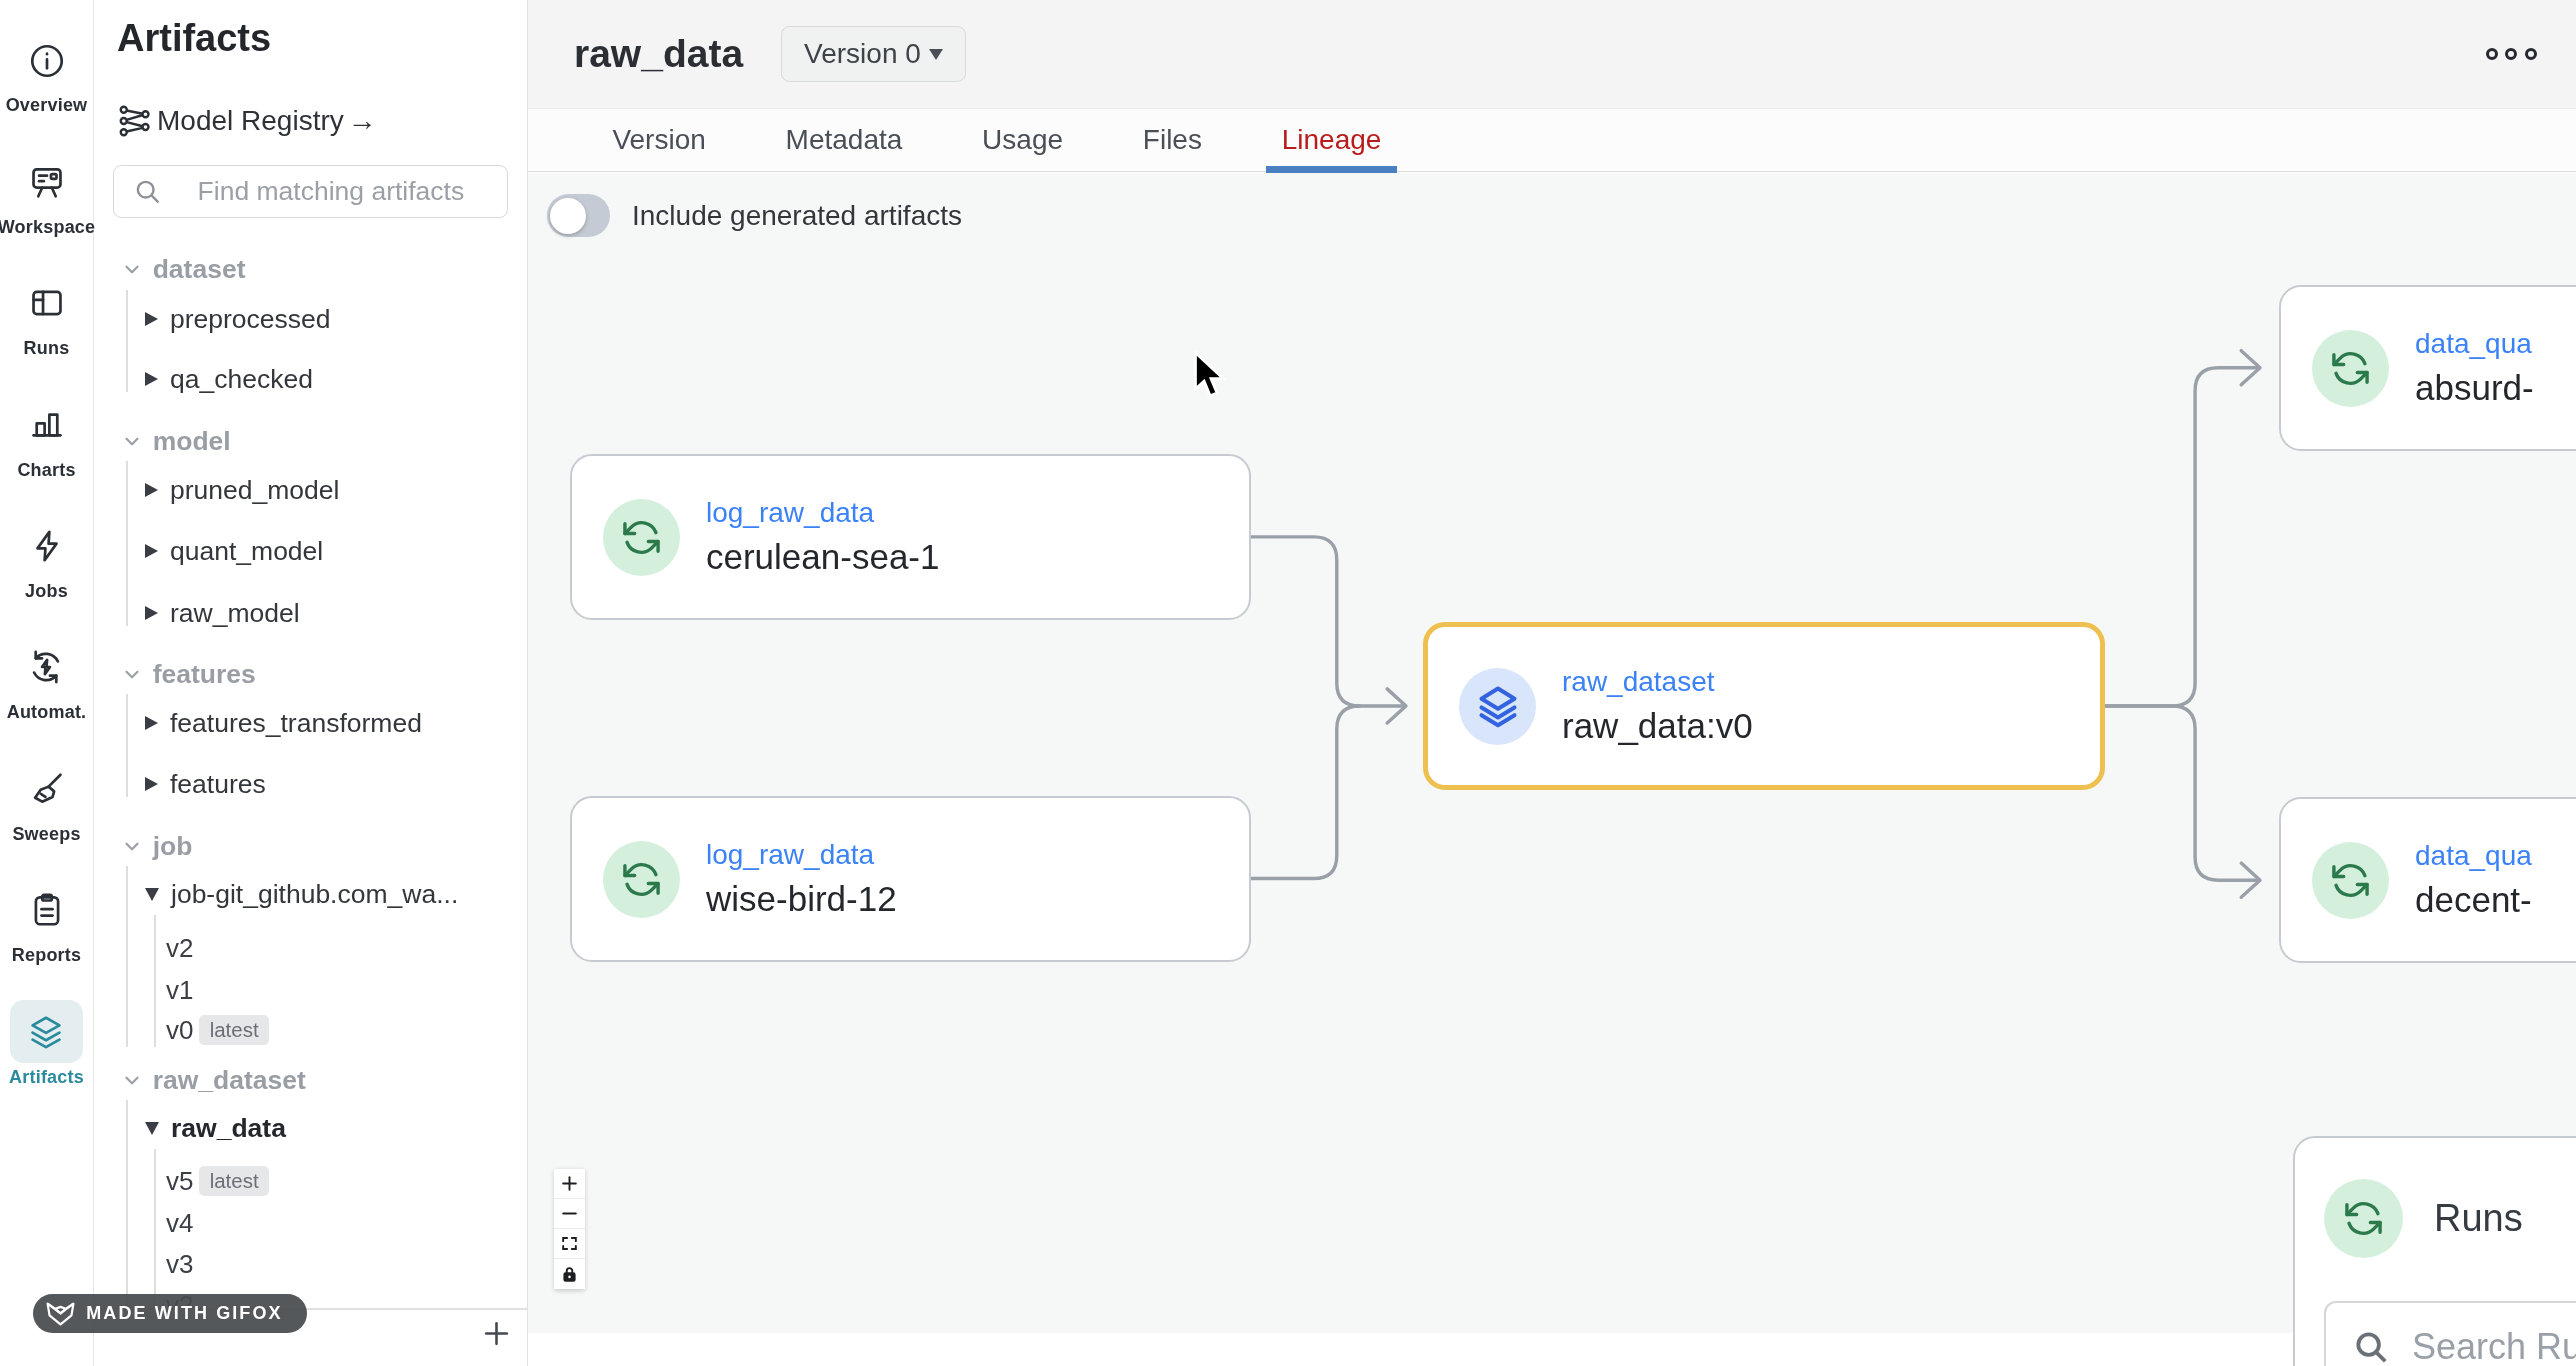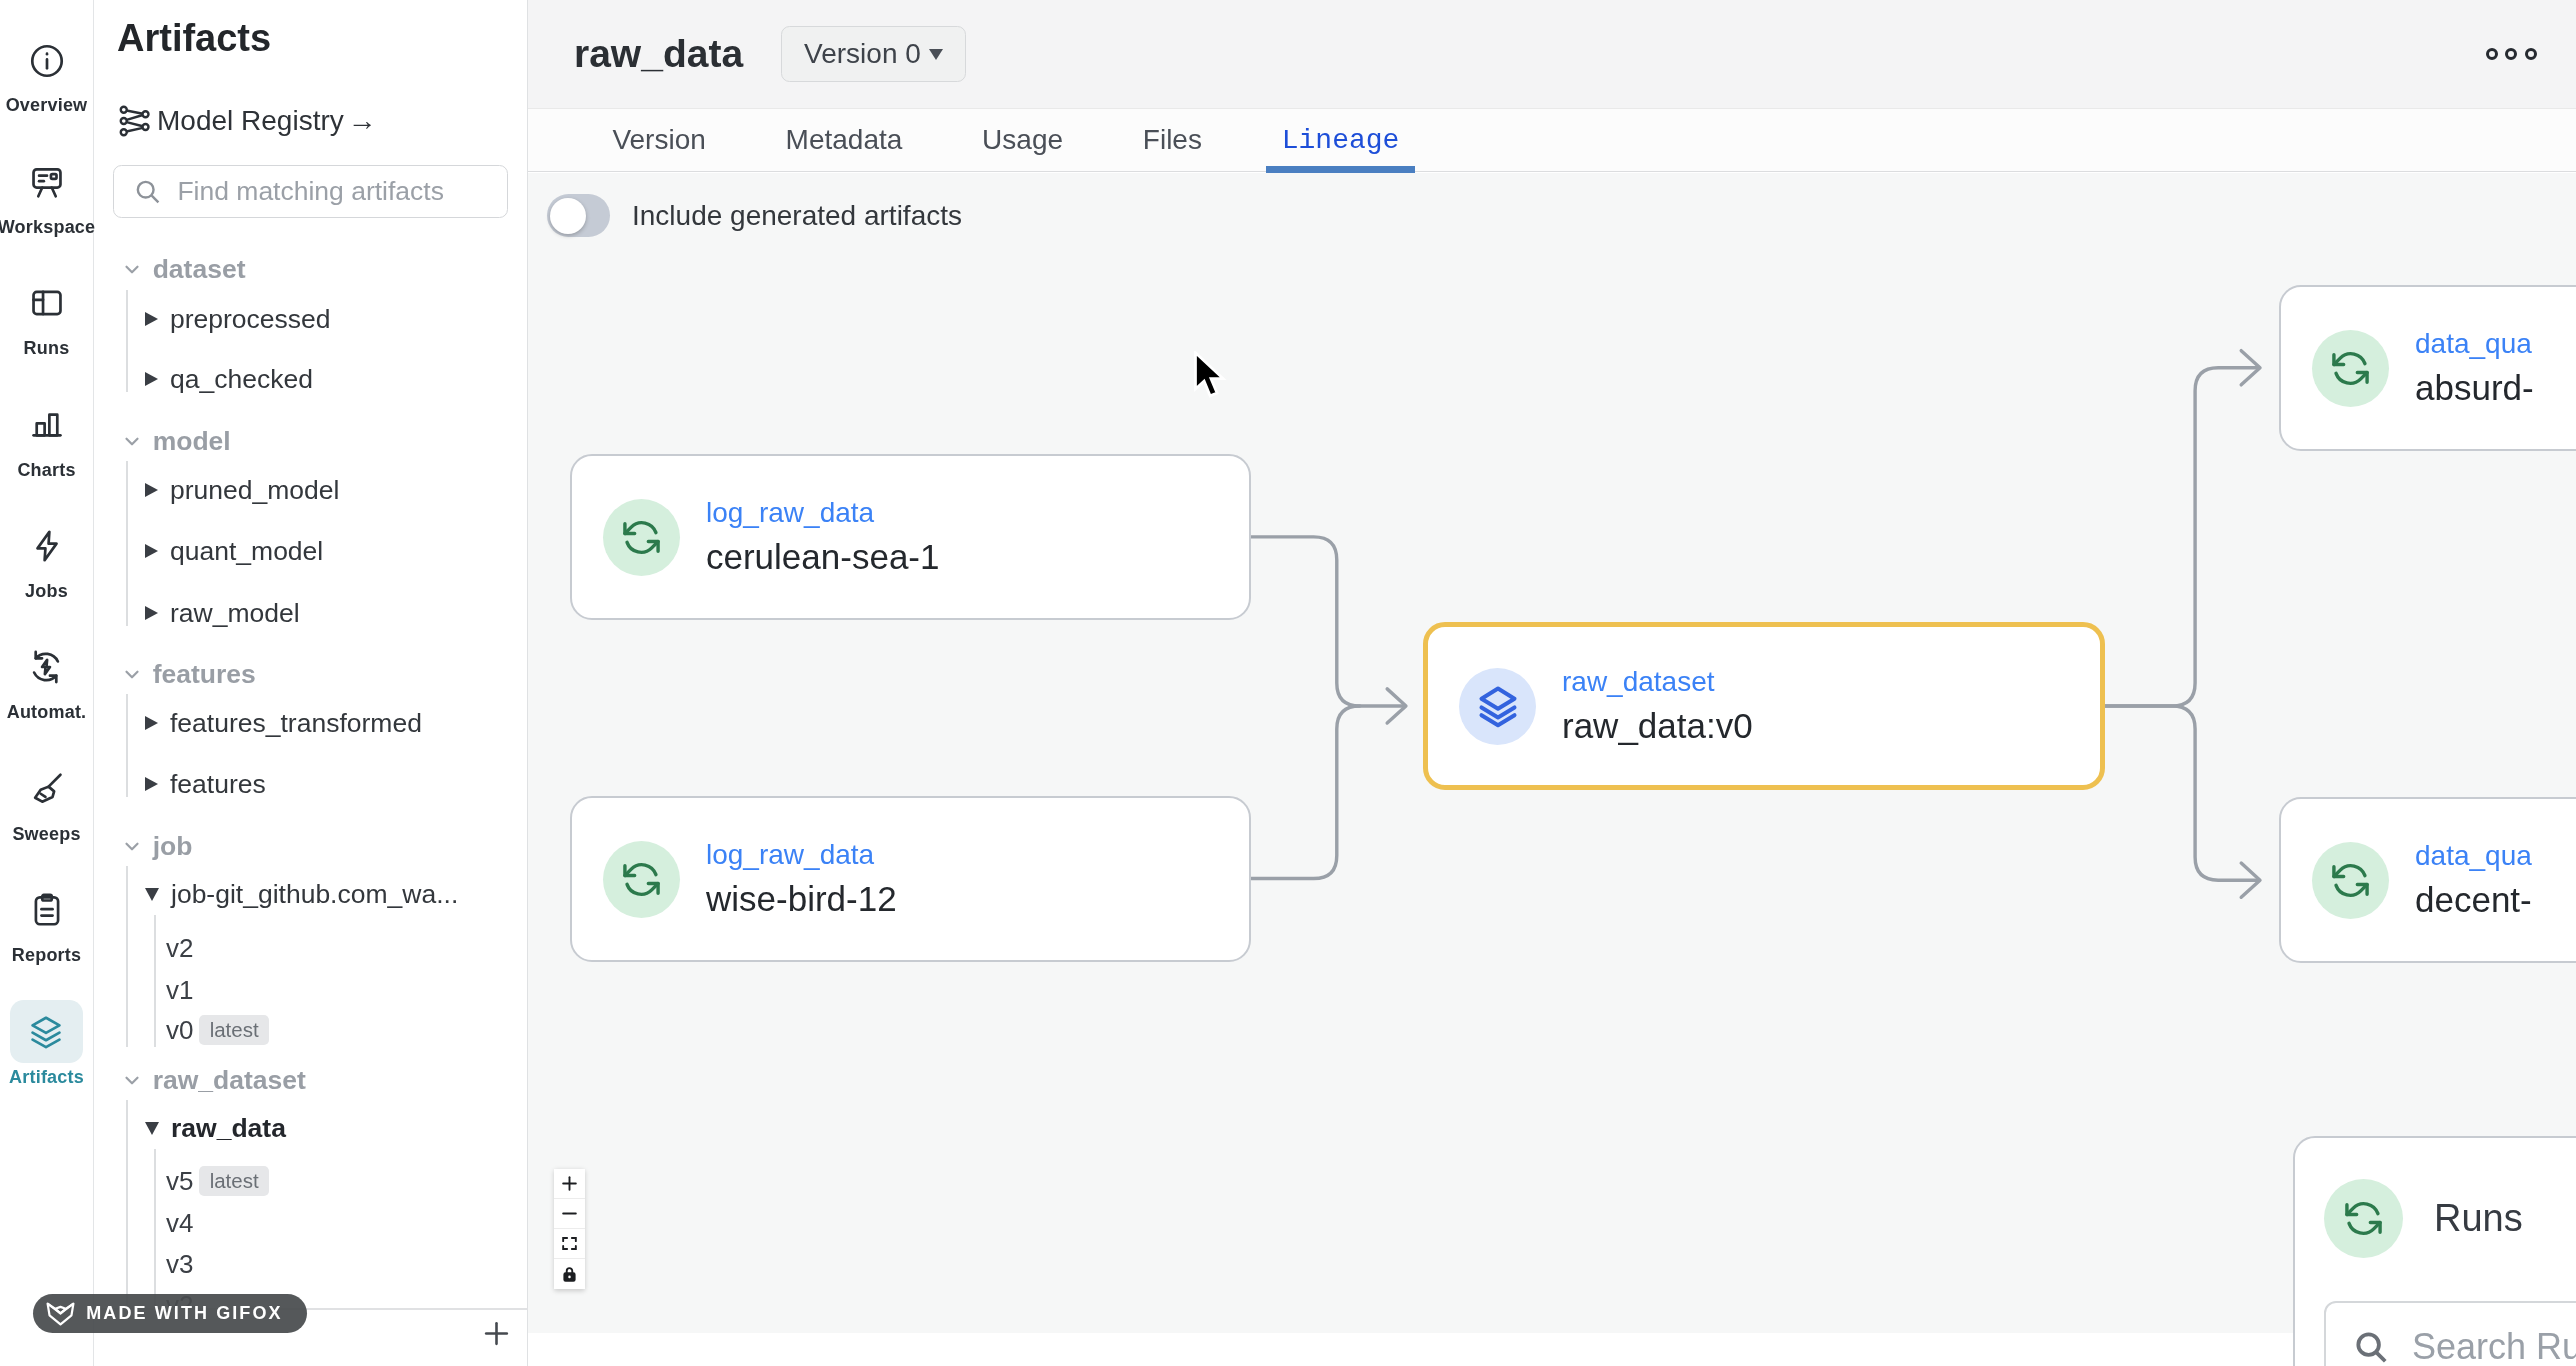--- a/index.html
+++ b/index.html
@@ -30,21 +30,21 @@
            border-right:0.9px solid #dfe1e3;z-index:4;}
   .sb-title{position:absolute;left:23px;top:17px;font-size:38px;font-weight:700;color:#23262a;}
   .registry{position:absolute;left:23px;top:100px;height:41px;display:flex;align-items:center;gap:4px;cursor:pointer;}
   .registry svg{width:36px;height:36px;stroke:#2b3036;fill:none;stroke-width:1.6;}
   .registry-label{font-size:28px;color:#2e3237;}
   .registry-arrow{font-size:29px;color:#2e3237;font-weight:700;}
   .sb-search{position:absolute;left:19px;top:165px;width:395px;height:53px;border:1.7px solid #d5d7da;
              border-radius:8.5px;display:flex;align-items:center;background:#fff;}
   .sb-search svg{width:29px;height:29px;margin-left:19px;stroke:#8d9299;fill:none;stroke-width:2;}
   .sb-search input{border:none;outline:none;background:transparent;font-size:26.5px;margin-left:15.4px;width:307px;
-                   font-family:"Liberation Sans",sans-serif;color:#33373c;}
+                   font-family:"Liberation Sans",sans-serif;color:#33373c;text-align:center;}
   .sb-search input::placeholder{color:#9ba0a7;}
 
   .tree{position:absolute;left:0;top:0;width:434px;height:1308px;overflow:hidden;}
   .t-row{position:absolute;height:38px;display:flex;align-items:center;cursor:pointer;}
   .t-section{left:26.5px;color:#999ea5;}
   .t-section svg{width:22px;height:22px;stroke:#9ba0a7;fill:none;stroke-width:2.4;stroke-linecap:round;stroke-linejoin:round;}
   .t-section span{margin-left:10.2px;font-size:26.5px;font-weight:600;color:#999ea5;}
   .t-item{left:51px;}
   .tri-r{width:0;height:0;border-left:13px solid #3a3e44;border-top:7.7px solid transparent;border-bottom:7.7px solid transparent;}
   .tri-d{width:0;height:0;border-top:13px solid #3a3e44;border-left:7.7px solid transparent;border-right:7.7px solid transparent;}
@@ -67,21 +67,21 @@
                background:#f0f1f1;display:flex;align-items:center;gap:8px;cursor:pointer;
                font-size:28px;color:#3e434a;font-family:"Liberation Sans",sans-serif;}
   .caret{width:0;height:0;border-top:11px solid #4a4f57;border-left:7.7px solid transparent;border-right:7.7px solid transparent;}
   .menu-dots{position:absolute;right:39px;top:48px;display:flex;gap:7.7px;cursor:pointer;}
   .menu-dots i{width:12px;height:12px;border:3.8px solid #262a30;border-radius:50%;}
 
   .tabs{position:absolute;left:0;top:108px;width:2048px;height:64px;background:#fcfcfc;
         border-top:0.9px solid #e9e9e9;border-bottom:1.7px solid #dcdddf;
         display:flex;align-items:stretch;padding-left:81px;gap:73px;}
   .tab{display:flex;align-items:center;font-size:28px;color:#4a4f57;cursor:pointer;position:relative;padding:0 3.4px;}
-  .tab.active{color:#1d4ed8;font-family:Liberation Mono, monospace;}
+  .tab.active{color:#b91c1c;}
   .tab.active::after{content:"";position:absolute;left:-12px;right:-12px;bottom:-1.7px;height:6.8px;background:var(--tab-blue);}
 
   
   .graph{position:absolute;left:0;top:173px;width:2048px;height:1194px;background:#f6f7f7;overflow:hidden;}
   .white-strip{position:absolute;left:0;top:1160px;width:2048px;height:34px;background:#fff;}
   .edges{position:absolute;left:0;top:0;z-index:1;}
   .toggle-row{position:absolute;left:19px;top:21.4px;display:flex;align-items:center;z-index:3;}
   .toggle{width:63px;height:43px;border-radius:21.4px;background:#c5cbd5;position:relative;cursor:pointer;}
   .toggle .knob{position:absolute;left:3.4px;top:3.4px;width:36px;height:36px;border-radius:50%;background:#fff;
                 box-shadow:0 1.7px 4.3px rgba(0,0,0,.25);}

